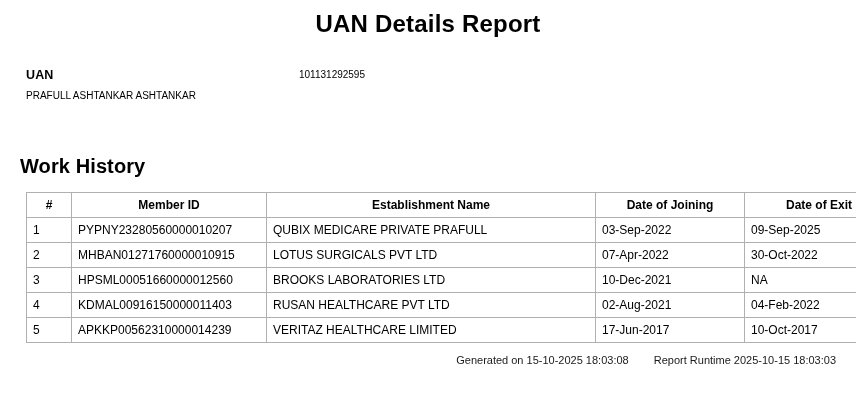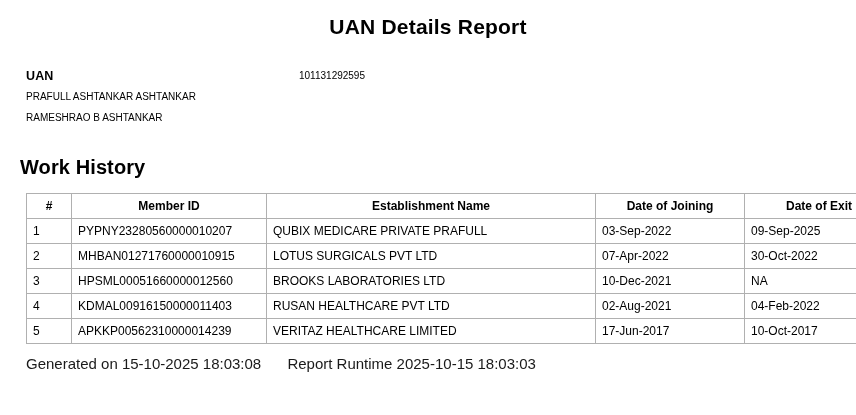--- a/index.html
+++ b/index.html
@@ -16,24 +16,24 @@
   }
   .page {
     position: relative;
     width: 856px;
     height: 415px;
     box-sizing: border-box;
     padding: 0 20px;
   }
   .report-title {
     text-align: center;
-    font-size: 21px;
+    font-size: 24px;
     font-weight: bold;
-    margin: 14px;
-    padding-top: 1px;
+    margin: 0;
+    padding-top: 10px;
     letter-spacing: 0.2px;
   }
   .details-block {
     margin-top: 26px;
     margin-left: 6px;
   }
   .detail-row {
     display: flex;
     align-items: center;
     height: 21px;
@@ -82,22 +82,23 @@
   td.col-idx, th.col-idx { text-align: center; }
   .col-idx { width: 32px; }
   .col-member { width: 182px; }
   .col-estab { width: 316px; }
   .col-doj { width: 136px; }
   .col-doe { width: 136px; }
   td.col-doj, td.col-doe { text-align: left; }
   .footer {
     margin-top: 11px;
     margin-left: 6px;
-    font-size: 15px;
+    font-size: 11px;
     color: #1a1a1a;
+    text-align: right;
   }
   .footer .gen { display: inline-block; }
   .footer .runtime { display: inline-block; margin-left: 22px; }
 </style>
 </head>
 <body>
 
 <div class="page">
 
   <h1 class="report-title">UAN Details Report</h1>
@@ -107,21 +108,20 @@
     <div class="detail-row">
       <div class="detail-label">UAN</div>
       <div class="detail-value">101131292595</div>
     </div>
 
     <div class="detail-row">
       <div class="detail-value">PRAFULL ASHTANKAR ASHTANKAR</div>
     </div>
 
     <div class="detail-row">
-      <div class="detail-value">RAMESHRAO B ASHTANKAR</div>
     </div>
 
   </div>
 
   <h2 class="section-title">Work History</h2>
 
   <div class="table-wrap">
     <table class="work-history">
       <thead>
         <tr>

